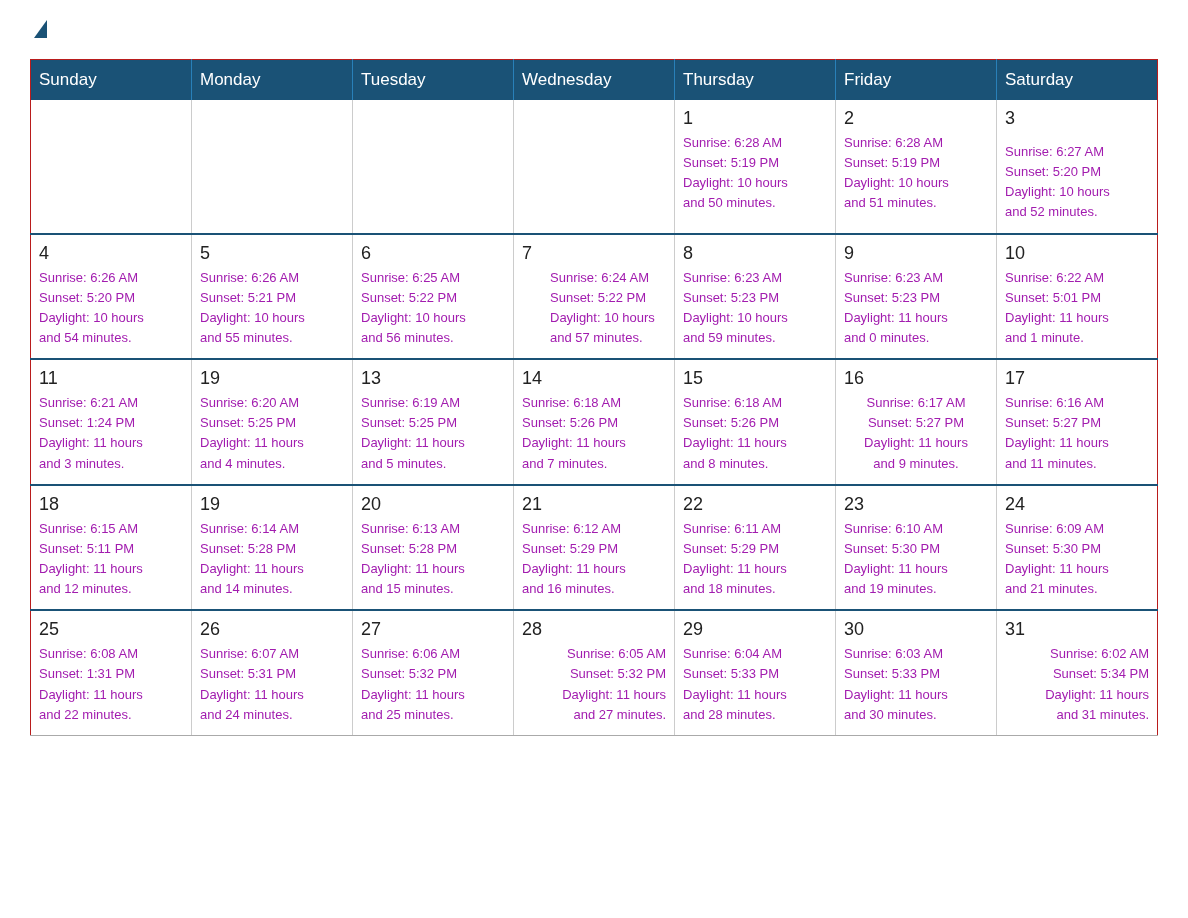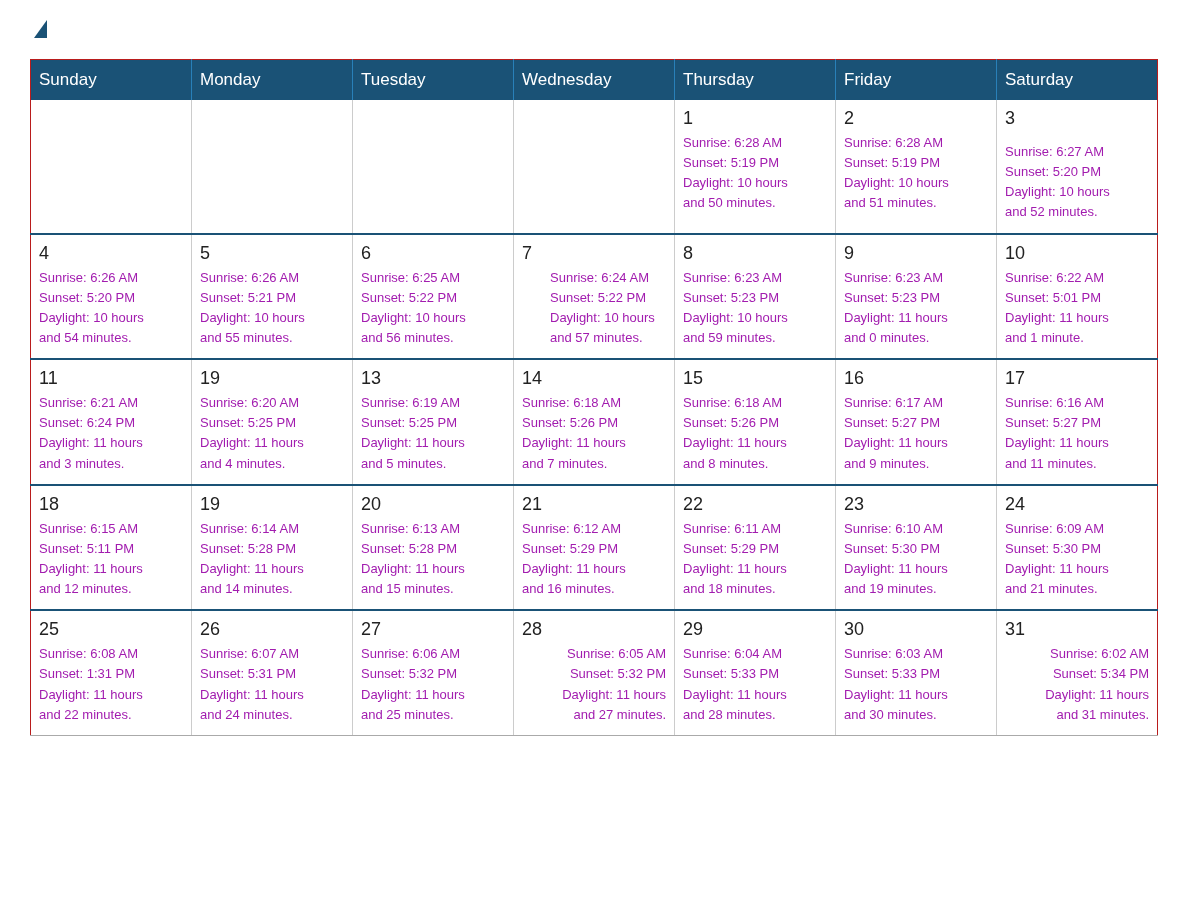--- a/index.html
+++ b/index.html
@@ -205,21 +205,21 @@
           <div class="day-info" style="white-space: pre-line;">Sunrise: 6:22 AM
 Sunset: 5:01 PM
 Daylight: 11 hours
 and 1 minute.</div>
         </td>
       </tr>
       <tr>
         <td>
           <span class="day-number">11</span>
           <div class="day-info" style="white-space: pre-line;">Sunrise: 6:21 AM
-Sunset: 6:24 PM
+Sunset: 1:24 PM
 Daylight: 11 hours
 and 3 minutes.</div>
         </td>
         <td>
           <span class="day-number">19</span>
           <div class="day-info" style="white-space: pre-line;">Sunrise: 6:20 AM
 Sunset: 5:25 PM
 Daylight: 11 hours
 and 4 minutes.</div>
         </td>
@@ -239,21 +239,21 @@
         </td>
         <td>
           <span class="day-number">15</span>
           <div class="day-info" style="white-space: pre-line;">Sunrise: 6:18 AM
 Sunset: 5:26 PM
 Daylight: 11 hours
 and 8 minutes.</div>
         </td>
         <td>
           <span class="day-number">16</span>
-          <div class="day-info" style="white-space: pre-line;">Sunrise: 6:17 AM
+          <div class="day-info" style="white-space: pre-line; text-align: center;">Sunrise: 6:17 AM
 Sunset: 5:27 PM
 Daylight: 11 hours
 and 9 minutes.</div>
         </td>
         <td>
           <span class="day-number">17</span>
           <div class="day-info" style="white-space: pre-line;">Sunrise: 6:16 AM
 Sunset: 5:27 PM
 Daylight: 11 hours
 and 11 minutes.</div>

